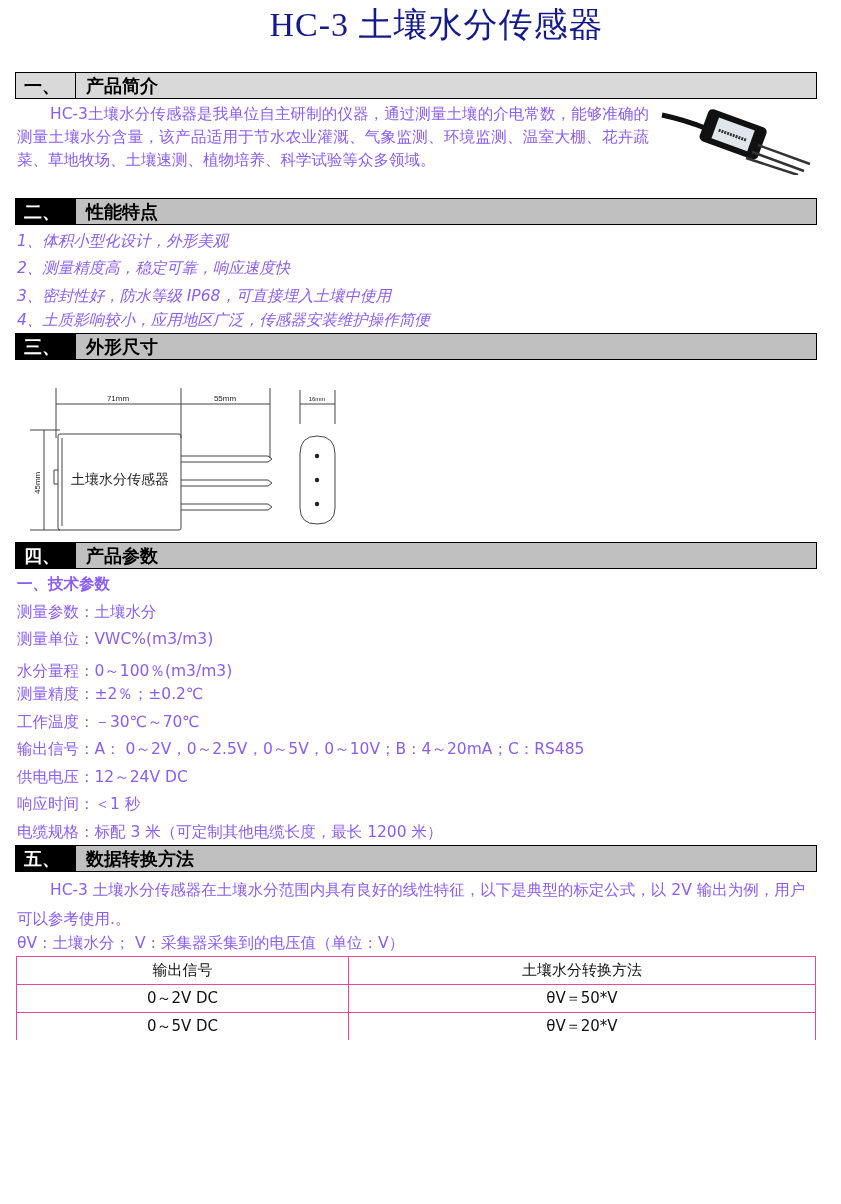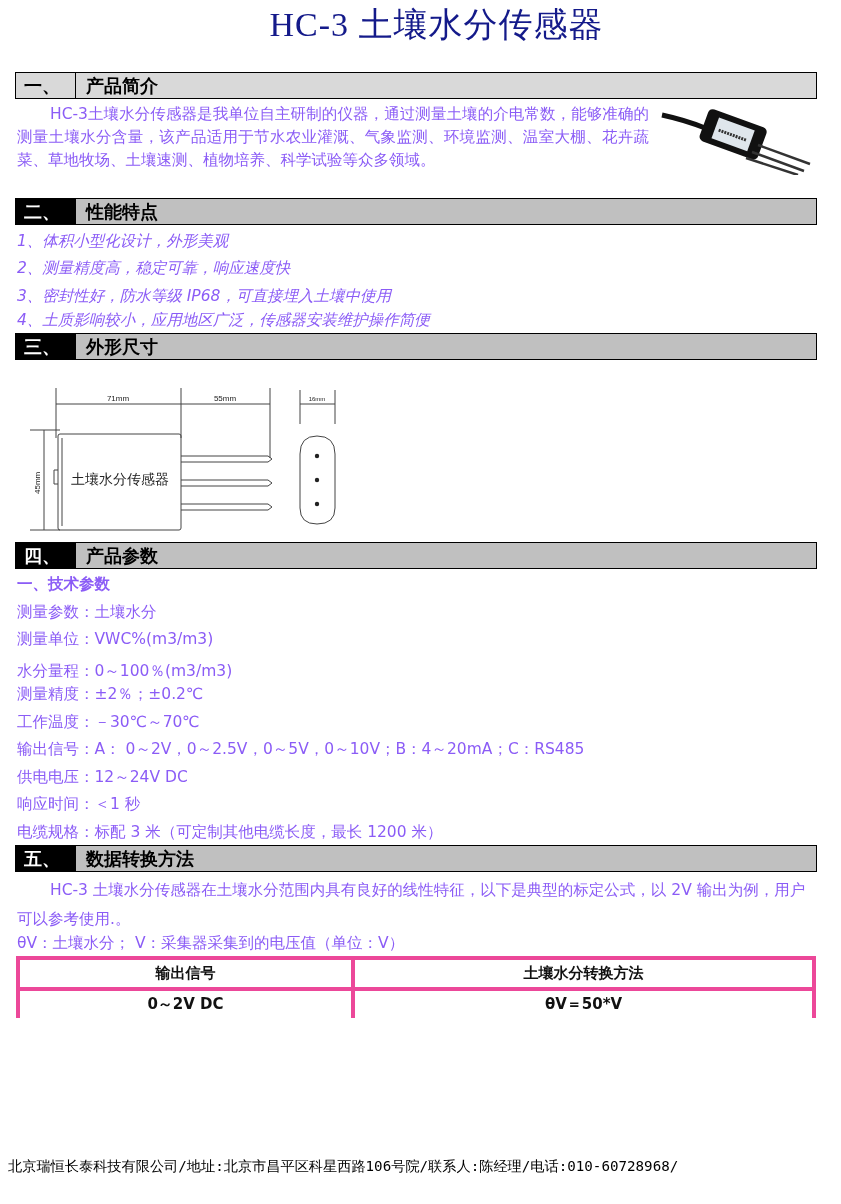--- a/index.html
+++ b/index.html
@@ -36,21 +36,21 @@
   .param { left: 17px; font-size: 15.5px; }
   .product-photo { position: absolute; left: 660px; top: 100px; width: 160px; height: 75px; }
   .dims { position: absolute; left: 20px; top: 378px; width: 340px; height: 160px; }
   .conv-intro { left: 17px; top: 876px; width: 800px; text-indent: 33px; line-height: 29px; font-size: 15.5px; }
   .legend { left: 17px; top: 932px; font-size: 15.5px; }
   table.conv {
     position: absolute; left: 16px; top: 956px; width: 800px;
     border-collapse: collapse; font-size: 15px;
   }
   table.conv td, table.conv th {
-    border: 4px solid #ec4899; height: 27px; text-align: center; font-weight: bold;
+    border: 1px solid #ec4899; height: 27px; text-align: center; font-weight: normal;
     padding: 0;
   }
   table.conv tr:last-child td { border-bottom: none; }
   table.conv td:first-child, table.conv th:first-child { width: 331px; }
   .footer {
     position: absolute; left: 8px; top: 1156px; width: 830px;
     font-family: "DejaVu Sans Mono", "Liberation Mono", monospace;
     font-size: 14.2px; line-height: 20px; color: #000; white-space: nowrap;
   }
 </style>
@@ -146,18 +146,21 @@
 <table class="conv">
   <tbody>
       <tr>
     <th>输出信号</th>
     <th>土壤水分转换方法</th>
   </tr>
   <tr>
     <td>0～2V DC</td>
     <td>θV＝50*V</td>
   </tr>
+  <tr>
+    <td>0～5V DC</td>
+    <td>θV＝20*V</td>
+  </tr>
 </tbody>
   </table>
 
 <div class="footer">
-  <div>北京瑞恒长泰科技有限公司/地址:北京市昌平区科星西路106号院/联系人:陈经理/电话:010-60728968/</div>
 </div>
 
 </body></html>

